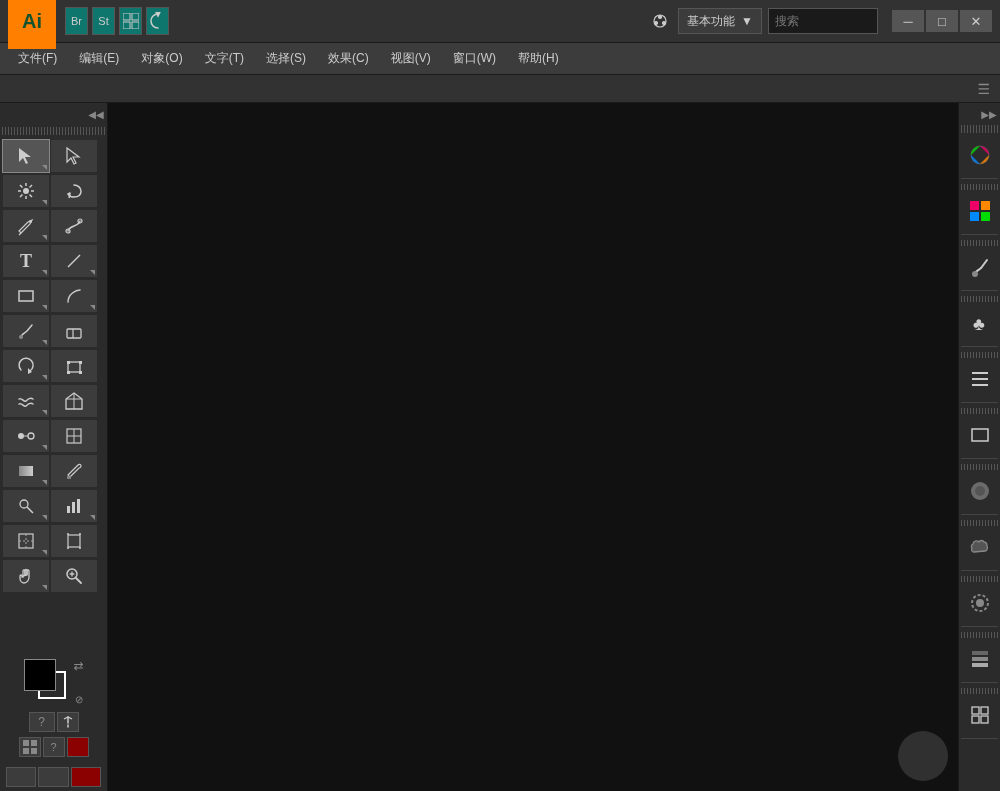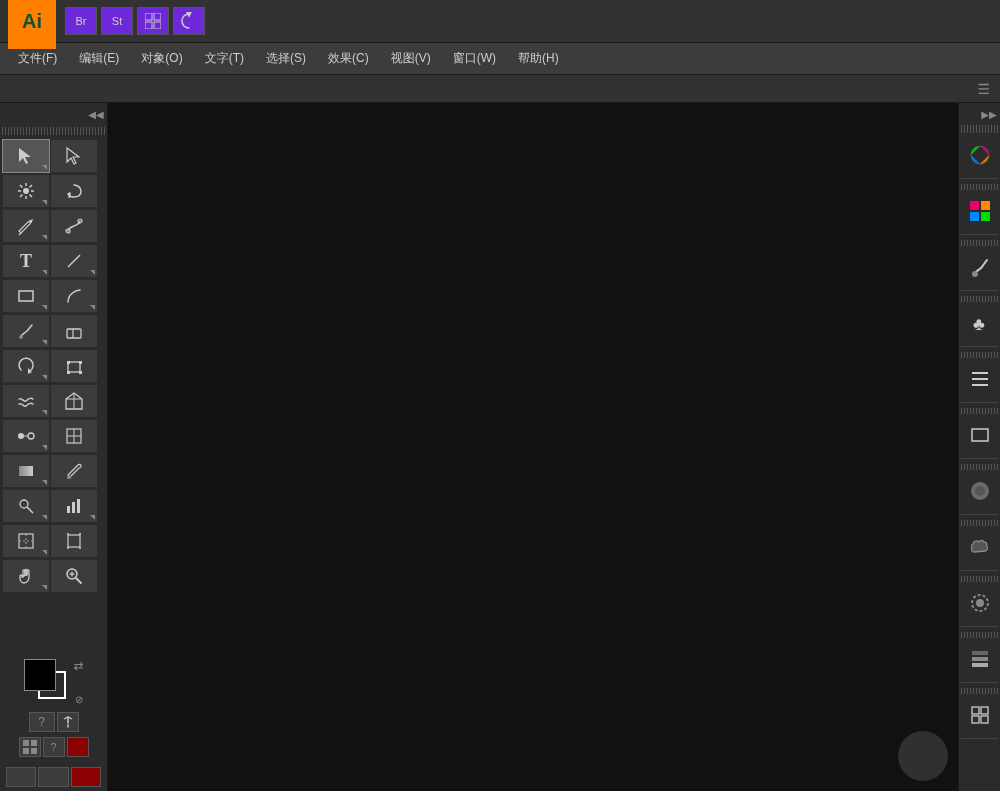--- a/index.html
+++ b/index.html
@@ -31,23 +31,23 @@
       display: flex;
       align-items: center;
       justify-content: center;
       font-size: 20px;
       font-weight: bold;
       color: #14532d;
       margin-right: 9px;
       flex-shrink: 0;
     }
     .titlebar-icon {
-      width: 32px;
+      width: 23px;
       height: 28px;
-      background: #6d28d9;
+      background: #0f766e;
       border: 1px solid #555;
       display: flex;
       align-items: center;
       justify-content: center;
       margin-right: 4px;
       font-size: 11px;
       color: #ccc;
       cursor: pointer;
       flex-shrink: 0;
     }
@@ -322,20 +322,40 @@
   </div>
   <div class="titlebar-icon">
     <svg width="18" height="18" viewBox="0 0 18 18" fill="none" stroke="#ccc" stroke-width="1.5">
       <path d="M9 2 C5 2 2 5 2 9 C2 13 5 16 9 16" stroke-linecap="round"></path>
       <polygon points="7,0 11,0 9,4" fill="#ccc"></polygon>
     </svg>
   </div>
 
   <div id="titlebar-spacer"></div>
 
+  <div id="titlebar-center">
+    <div style="display:flex;align-items:center;margin-right:4px;">
+      <svg width="16" height="16" viewBox="0 0 16 16" fill="none" stroke="#ccc" stroke-width="1.2">
+        <circle cx="8" cy="8" r="6"></circle>
+        <circle cx="8" cy="4" r="1.5" fill="#ccc"></circle>
+        <circle cx="12" cy="10" r="1.5" fill="#ccc"></circle>
+        <circle cx="4" cy="10" r="1.5" fill="#ccc"></circle>
+      </svg>
+    </div>
+    <div id="workspace-selector">
+      <span>基本功能</span>
+      <span style="margin-left:6px;">▼</span>
+    </div>
+    <input id="search-box" type="text" placeholder="搜索" style="">
+    <div id="window-controls">
+      <button class="win-btn">─</button>
+      <button class="win-btn">□</button>
+      <button class="win-btn close">✕</button>
+    </div>
+  </div>
 </div>
 
 <div id="menubar">
   <div class="menu-item">文件(F)</div>
   <div class="menu-item">编辑(E)</div>
   <div class="menu-item">对象(O)</div>
   <div class="menu-item">文字(T)</div>
   <div class="menu-item">选择(S)</div>
   <div class="menu-item">效果(C)</div>
   <div class="menu-item">视图(V)</div>

